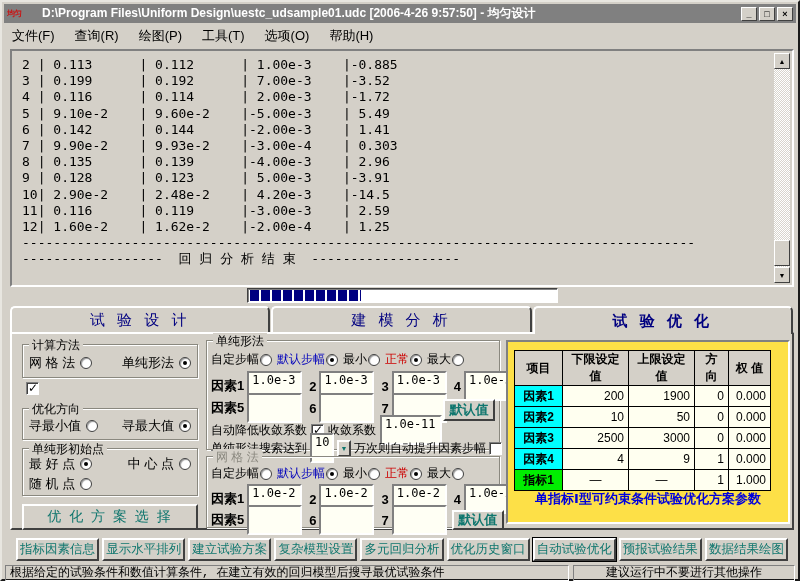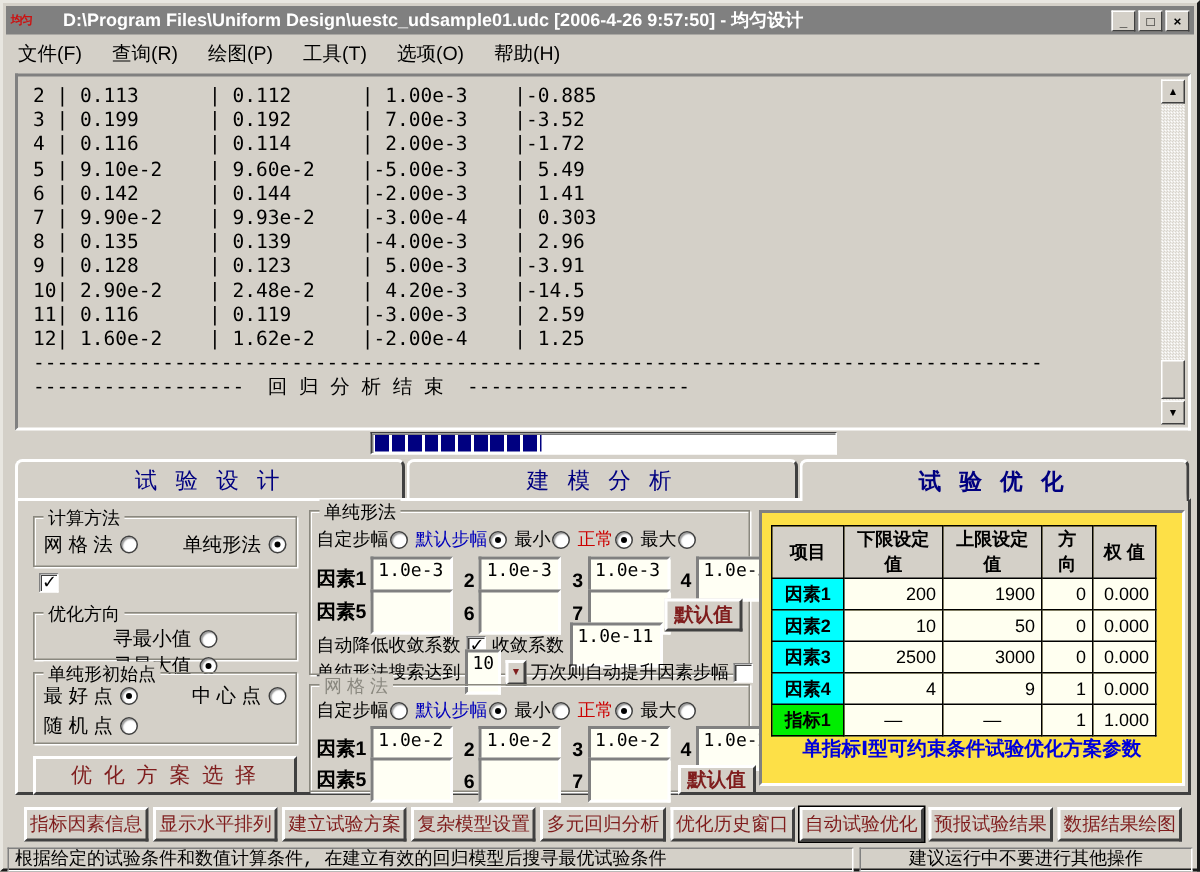--- a/index.html
+++ b/index.html
@@ -67,21 +67,21 @@
            border:1px solid #404040; box-shadow:inset 1px 1px 1px #9a9a9a; position:relative; }
   .radio.checked::after { content:""; position:absolute; left:3px; top:3px; width:4px; height:4px;
                           border-radius:50%; background:#000; }
   .checkbox { width:13px; height:13px; background:#fff; flex:none; position:relative;
               border:1px solid; border-color:#808080 #fff #fff #808080;
               box-shadow:inset 1px 1px 0 #404040; }
   .checkbox.checked::after { content:"✓"; position:absolute; left:1px; top:-2px;
                              font-size:12px; font-weight:bold; color:#000; }
 
   .btn { background:#d4d0c8; border:2px solid; border-color:#ffffff #404040 #404040 #ffffff;
-         display:flex; align-items:center; justify-content:center; font-size:13px; color:#7f1d1d;
+         display:flex; align-items:center; justify-content:center; font-size:13px; color:#0f766e;
          white-space:nowrap; }
   .btn.default { outline:1px solid #000; }
 
   .field { background:#fffff4; border:2px solid; border-color:#808080 #fff #fff #808080;
            height:30px; font-family:"DejaVu Sans Mono","Liberation Mono",monospace;
            font-size:12px; color:#000; padding:0 3px; line-height:15px; }
   .mini-label { font-size:13px; font-weight:bold; }
 
   .srow { position:absolute; display:flex; align-items:center; font-size:12px; white-space:nowrap; }
   .navy { color:#0000bb; } .red { color:#cc0000; }
@@ -178,21 +178,21 @@
         </span>
       </div>
     </div>
 
     <div class="lrow" style="position:absolute; left:14px; top:48px; width:170px; justify-content:space-between;">
       <span class="checkbox checked"></span>
     </div>
 
     <div class="group" style="left:10px; top:74px; width:176px; height:32px;">
       <span class="legend">优化方向</span>
-      <div class="lrow" style="margin:8px 6px 0 6px; justify-content:space-between;flex-direction:column;">
+      <div class="lrow" style="margin:8px 6px 0 6px; justify-content:space-between;">
         <span style="display:flex; align-items:center; gap:5px;">
           <span>寻最小值</span>
           <span class="radio"></span>
         </span>
         <span style="display:flex; align-items:center; gap:5px;">
           <span>寻最大值</span>
           <span class="radio checked"></span>
         </span>
       </div>
     </div>

